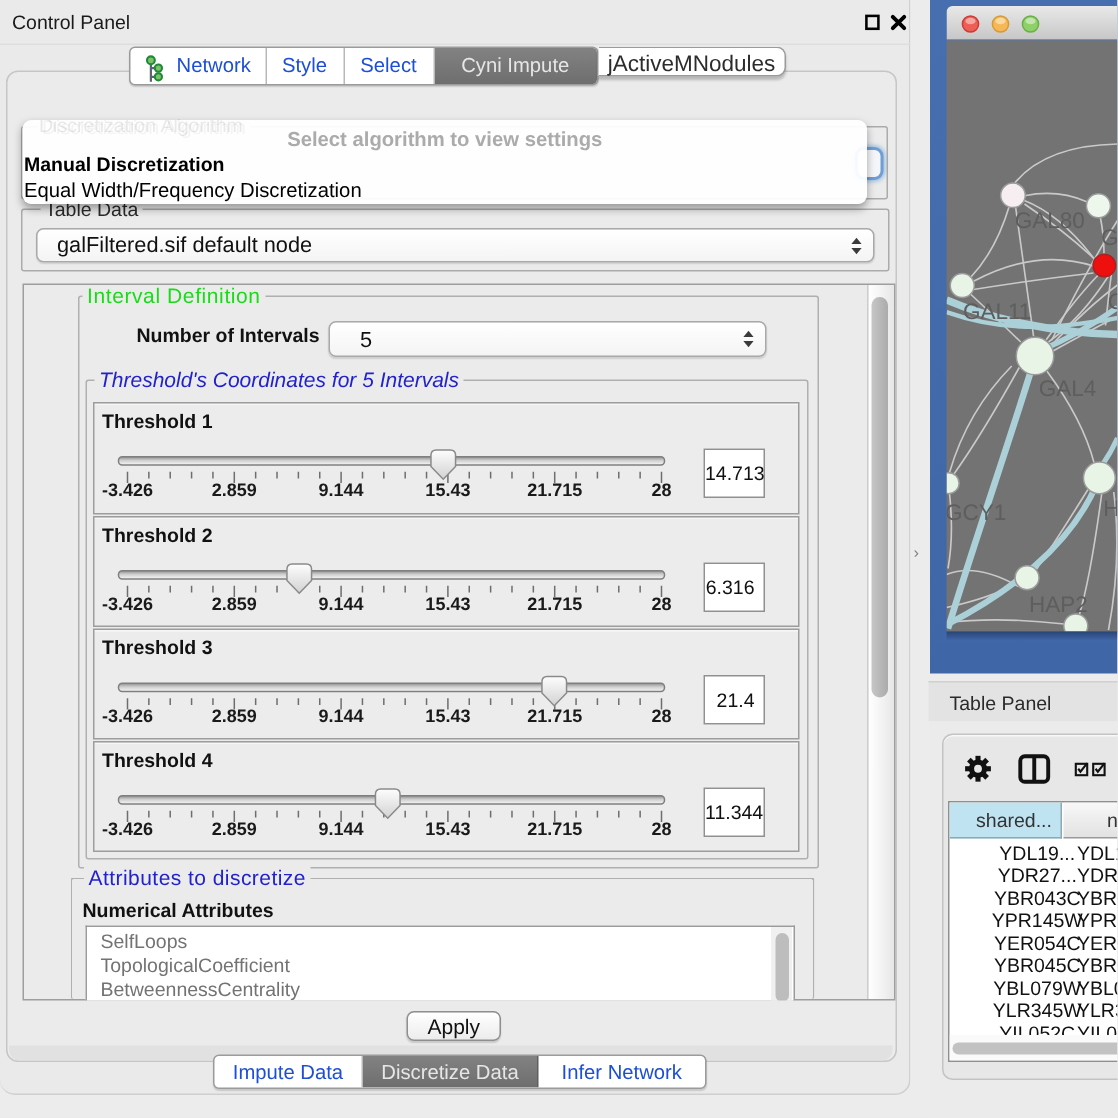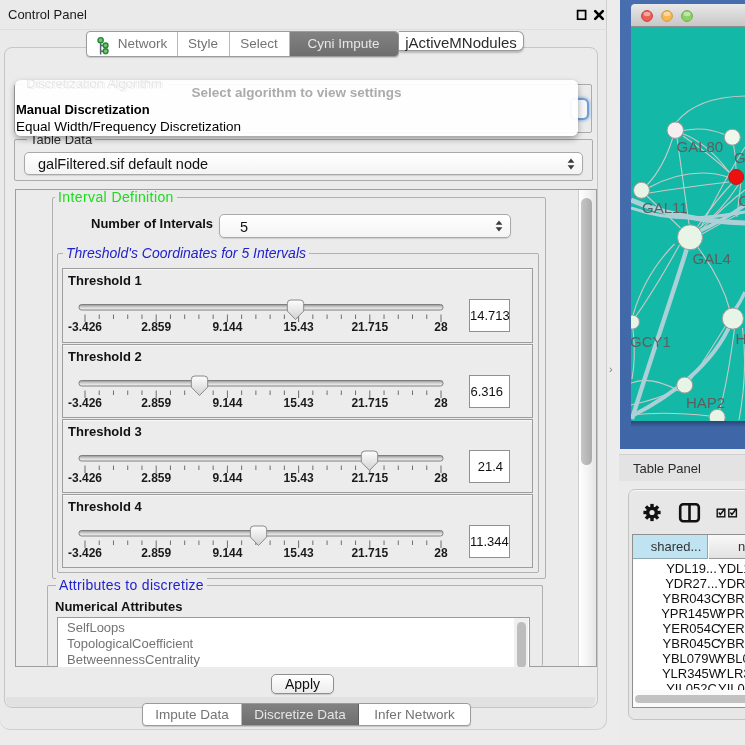--- a/index.html
+++ b/index.html
@@ -5,21 +5,21 @@
 * { margin:0; padding:0; box-sizing:border-box; }
 html,body { width:745px; height:745px; overflow:hidden; }
 body { font-family:"Liberation Sans", sans-serif; background:#ececec; position:relative; }
 .abs { position:absolute; }
 .grp { position:absolute; border:1px solid #ababab; border-radius:2px; }
 .grp > .glabel { position:absolute; top:-8px; left:10px; background:#ebebeb; padding:0 3px; font-size:13px; line-height:15px; white-space:nowrap; }
 .combo { position:absolute; background:linear-gradient(#ffffff,#f4f4f4); border:1px solid #a9a9a9; border-radius:5px; box-shadow:0 1px 1px rgba(0,0,0,0.12); font-size:13px; color:#111; }
 .combo .ctext { position:absolute; left:13px; top:3px; font-size:14.5px; }
 .arrows { position:absolute; right:7px; top:50%; width:8px; height:12px; margin-top:-6px; }
 .seg { position:absolute; display:flex; background:#ffffff; border:1px solid #9b9b9b; border-radius:4px; box-shadow:0 1px 1px rgba(0,0,0,0.15); overflow:hidden; }
-.seg > div { font-size:13.5px; color:#737373; line-height:24px; border-right:1px solid #b9b9b9; white-space:nowrap; text-align:center; }
+.seg > div { font-size:13.5px; color:#1d4ed8; line-height:24px; border-right:1px solid #b9b9b9; white-space:nowrap; text-align:center; }
 .seg > div:last-child { border-right:none; }
 .seg > div.sel { background:linear-gradient(#828282,#6e6e6e); color:#e6e6e6; border-right:1px solid #5f5f5f; }
 .tpanel { position:absolute; left:62px; width:471px; border:1px solid #9d9d9d; background:#ececec; box-shadow:inset 0 1px 0 rgba(255,255,255,0.6); }
 .tpanel .tlab { position:absolute; left:5px; top:4px; font-size:13px; font-weight:bold; color:#111; }
 .vbox { position:absolute; left:406px; top:30px; width:41px; height:33px; background:#ffffff; border:1px solid #909090; font-size:13px; color:#111; text-align:right; line-height:31px; padding-right:6px; }
 </style>
 </head>
 <body>
 
 <div class="abs" id="cpwin" style="left:0;top:0;width:607px;height:730px;background:#eaeaea;border-right:1.5px solid #cfcfcf;border-bottom:1.5px solid #cfcfcf;border-radius:0 0 10px 10px;"></div>
@@ -326,21 +326,21 @@
 <div class="abs" style="left:631px;top:4px;width:114px;height:23px;background:linear-gradient(#e9e9e9,#c7c7c7);border-bottom:1px solid #8e8e8e;border-top-left-radius:4px;"></div>
 <svg class="abs" style="left:631px;top:4px;" width="114" height="23" viewBox="0 0 114 23">
   <circle cx="16" cy="12" r="5.4" fill="#ec5f55" stroke="#ce3a34" stroke-width="1"></circle>
   <circle cx="36" cy="12" r="5.4" fill="#f6b857" stroke="#d69a35" stroke-width="1"></circle>
   <circle cx="56" cy="12" r="5.4" fill="#8ed06a" stroke="#6aaf45" stroke-width="1"></circle>
   <ellipse cx="16" cy="10" rx="3.4" ry="2.2" fill="rgba(255,255,255,0.45)"></ellipse>
   <ellipse cx="36" cy="10" rx="3.4" ry="2.2" fill="rgba(255,255,255,0.45)"></ellipse>
   <ellipse cx="56" cy="10" rx="3.4" ry="2.2" fill="rgba(255,255,255,0.45)"></ellipse>
 </svg>
 
-<div class="abs" style="left:631px;top:27px;width:114px;height:394px;background:#14b8a6;overflow:hidden;">
+<div class="abs" style="left:631px;top:27px;width:114px;height:394px;background:#737373;overflow:hidden;">
 <svg width="114" height="394" viewBox="0 0 114 394" style="position:absolute;left:0;top:0;">
   <g fill="none" stroke="#c9c9c9" stroke-width="1.1">
     <path d="M114 69 Q 66 70 45.5 95"></path>
     <path d="M42 110 Q 33 140 16 158"></path>
     <path d="M46 110.5 Q 53 160 58 197"></path>
     <path d="M51.5 106.5 Q 76 116 98 145"></path>
     <path d="M52 103.5 Q 74 99 93.5 107.5"></path>
     <path d="M102.5 117.5 Q 105 130 105 142"></path>
     <path d="M16 169 Q 34 186 49.5 201"></path>
     <path d="M18 160.5 Q 60 138 98.5 150.5"></path>

